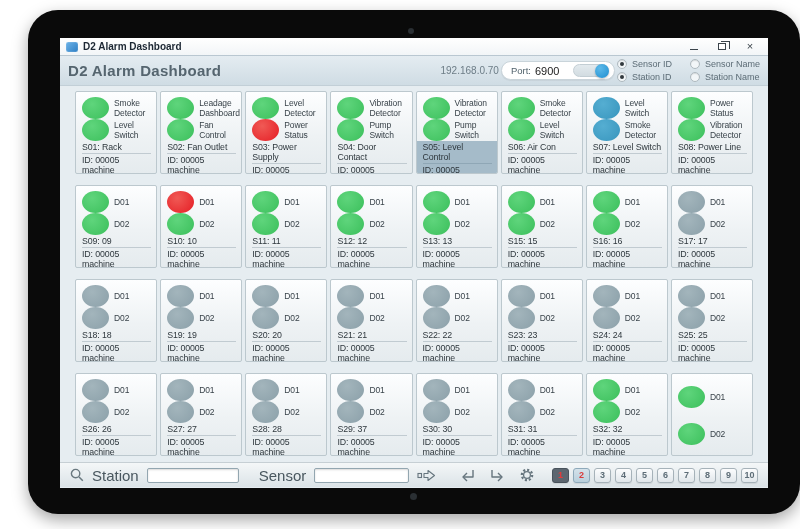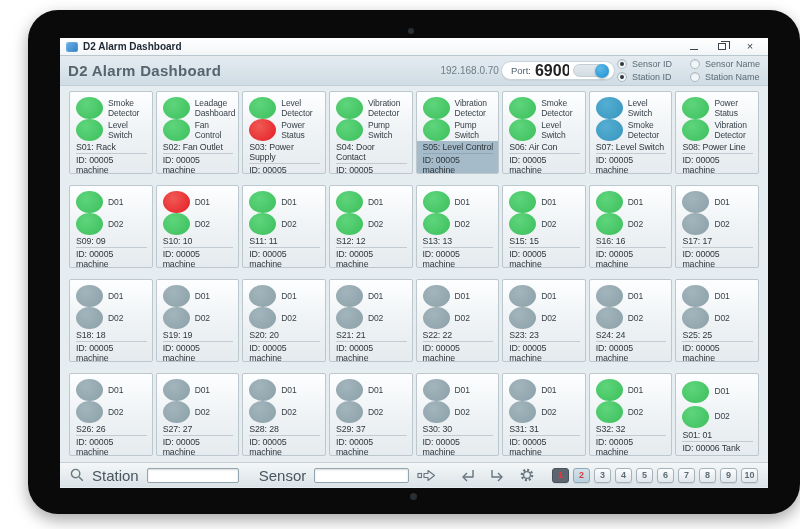--- a/index.html
+++ b/index.html
@@ -25,31 +25,31 @@
   .restore-glyph { position:relative; width:8px; height:7px; border:1px solid #3b444b; background:#fff; }
   .restore-glyph::before { content:""; position:absolute; left:2px; top:-3px; width:8px; height:7px; border:1px solid #3b444b; border-bottom:none; border-left:none; }
 
   
   .header { height:30px; background:linear-gradient(#e4ecf1,#cfdce4); border-bottom:1px solid #c2cfd7; display:flex; align-items:center; padding:0 8px; }
   .header-title { font-size:15px; font-weight:bold; color:#55656f; letter-spacing:.3px; flex:1; }
   .header-right { display:flex; align-items:center; gap:2px; }
   .ip-text { font-size:10px; color:#6d7d87; }
   .port-pill { display:flex; align-items:center; background:#fff; border:1px solid #c9d4da; border-radius:10px; height:19px; padding:0 5px 0 9px; gap:4px; box-shadow:0 1px 1px rgba(0,0,0,.06); }
   .port-label { font-size:9.5px; color:#51626c; }
-  .port-input { width:34px; border:none; outline:none; font-family:"Liberation Sans",sans-serif; font-size:16px; font-weight:bold; color:#222; background:transparent; }
+  .port-input { width:34px; border:none; outline:none; font-family:"Liberation Sans",sans-serif; font-size:11px; font-weight:normal; color:#222; background:transparent; }
   .toggle { position:relative; width:36px; height:13px; border-radius:7px; background:linear-gradient(#e3eaee,#d2dce1); border:1px solid #c3ced4; cursor:pointer; }
   .toggle-knob { position:absolute; right:-1px; top:-1px; width:14px; height:14px; border-radius:50%; background:radial-gradient(circle at 35% 30%,#5cb9e9,#1e8ed0); box-shadow:0 1px 2px rgba(0,0,0,.25); }
   .radio-grid { display:grid; grid-auto-flow:column; grid-template-rows:repeat(2,auto); grid-template-columns:auto auto; column-gap:18px; row-gap:3px; }
   .radio { display:flex; align-items:center; gap:5px; cursor:pointer; }
   .rdot { position:relative; width:10px; height:10px; border-radius:50%; background:#f2f6f8; border:1px solid #aeb9bf; box-shadow:inset 0 1px 1px rgba(0,0,0,.12); }
   .rdot.on::after { content:""; position:absolute; left:2px; top:2px; width:4px; height:4px; border-radius:50%; background:#31383d; }
   .rlabel { font-size:9px; color:#5c6c76; }
 
   
-  .grid { height:376px; padding:5px 9px; display:grid; grid-template-columns:repeat(8,1fr); grid-auto-rows:83px; column-gap:3px; row-gap:11px; }
+  .grid { height:376px; padding:5px 15px; display:grid; grid-template-columns:repeat(8,1fr); grid-auto-rows:83px; column-gap:3px; row-gap:11px; }
   .card { position:relative; background:linear-gradient(180deg,#fdfeff 0%,#eef2f4 55%,#e5ebee 100%); border:1px solid #bcc8ce; border-radius:2px; padding:5px 5px 3px 6px; display:flex; flex-direction:column; cursor:pointer; overflow:hidden; }
   .sensors { flex:1; display:flex; flex-direction:column; justify-content:space-around; }
   .sensor { display:flex; align-items:center; gap:5px; }
   .dot { flex:0 0 auto; width:27px; height:22px; border-radius:50%; }
   .dot-green { background:radial-gradient(circle at 38% 32%,#5fd57c,#3bbf5b); }
   .dot-red { background:radial-gradient(circle at 38% 32%,#f05a55,#e51c24); }
   .dot-blue { background:radial-gradient(circle at 38% 32%,#55aed2,#3795bd); }
   .dot-gray { background:radial-gradient(circle at 38% 32%,#a3b5bc,#8ba0a9); }
   .slabel { font-size:8.5px; color:#39434a; line-height:1.18; white-space:pre-line; letter-spacing:-.1px; }
   .footer { margin:0 -5px -3px -6px; padding:1px 5px 2px 6px; }
@@ -673,25 +673,20 @@
           <div class="card">
             <div class="sensors">
               <div class="sensor">
                 <span class="dot dot-green"></span>
                 <span class="slabel">D01</span>
               </div>
               <div class="sensor">
                 <span class="dot dot-green"></span>
                 <span class="slabel">D02</span>
               </div>
-            </div>
-            <div class="footer">
-              <div class="station">S01: 01</div>
-              <div class="divider"></div>
-              <div class="sid">ID: 00006 Tank</div>
             </div>
           </div>
         </div>
 
       <div class="toolbar">
         <span class="icon-btn">
           <svg width="14" height="14" viewBox="0 0 14 14">
               <circle cx="5.6" cy="5.6" r="4.2" fill="none" stroke="#69787f" stroke-width="1.4"></circle>
               <line x1="9" y1="9" x2="12.8" y2="12.8" stroke="#69787f" stroke-width="1.5"></line>
             </svg>

